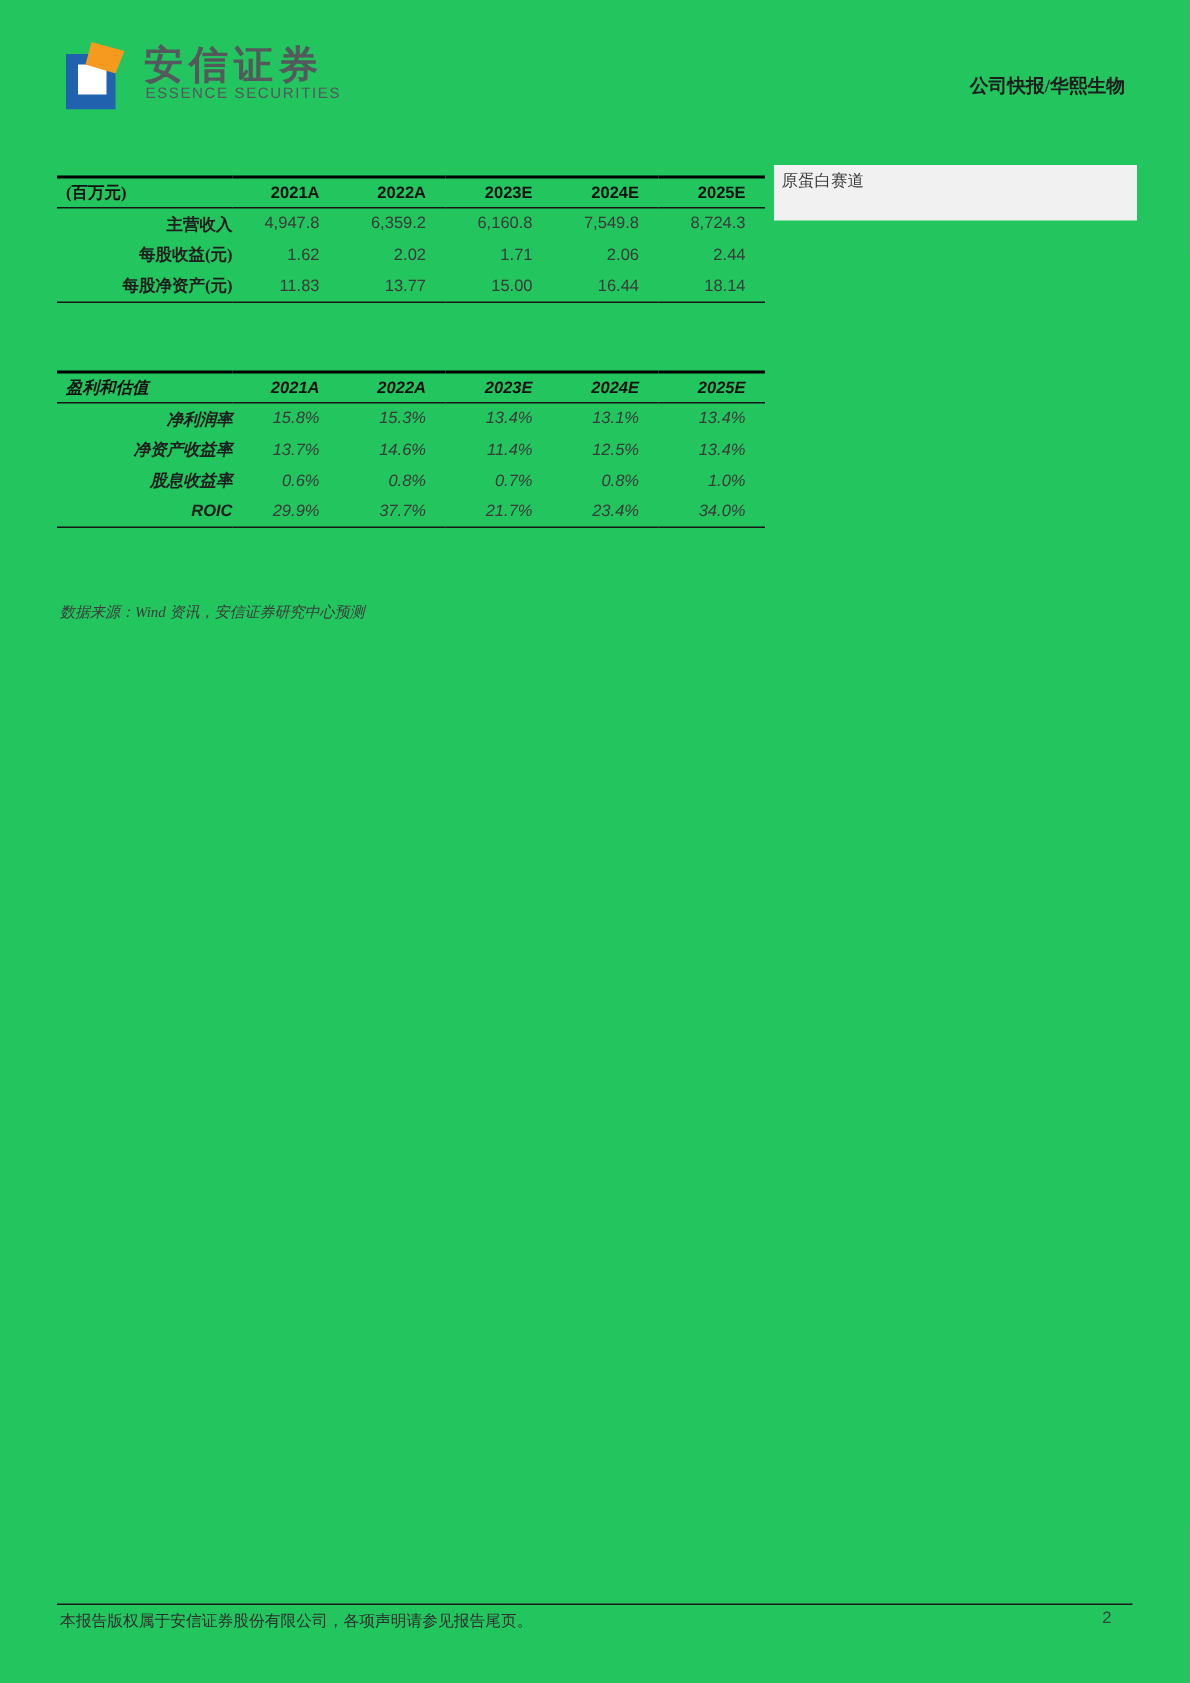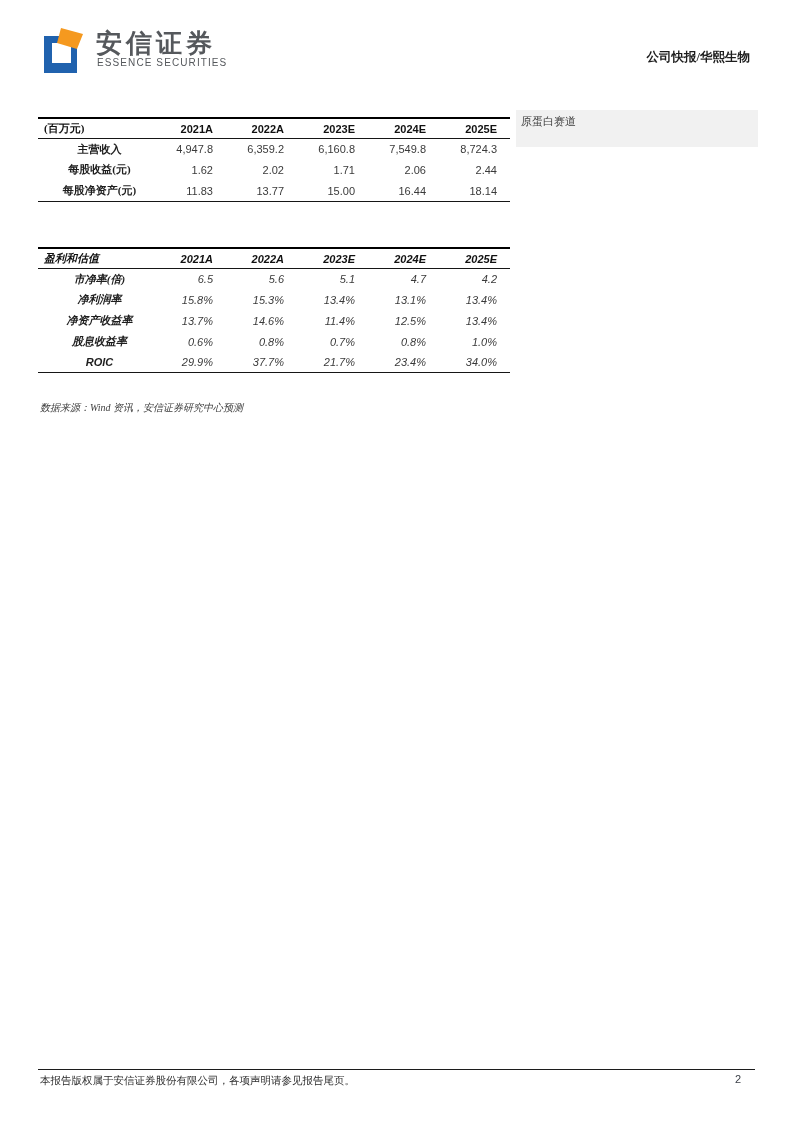--- a/index.html
+++ b/index.html
@@ -1,21 +1,21 @@
 <!DOCTYPE html>
 <html><head>
 <meta charset="utf-8">
 <style>
   * { margin:0; padding:0; box-sizing:border-box; }
   html,body { background:#888; }
   .page {
     position:relative;
     width:793px; height:1122px;
     margin:0 auto;
-    background:#ffffff;
+    background:#22c55e;
     font-family:"Liberation Sans", sans-serif;
     color:#333;
     overflow:hidden;
   }
   .kai { font-family:"Liberation Serif", serif; }
 
   
   .logo-mark { position:absolute; left:44px; top:28px; width:39px; height:45px; }
   .brand-cn {
     position:absolute; left:96px; top:29px;
@@ -54,21 +54,21 @@
   table.fin th, table.fin td { height:20.8px; padding:0; vertical-align:middle; white-space:nowrap; }
   table.fin thead th {
     border-top:2px solid #000000;
     border-bottom:1.5px solid #161616;
     font-weight:bold; color:#111;margin-left:36px;
   }
   table.fin thead th.h-label { text-align:left; padding-left:6px; }
   table.fin th.num, table.fin td.num { text-align:right; padding-right:13px; }
   table.fin td.num { color:#3a3a3a; }
   table.fin td.label {
-    text-align:center; padding-left:6px;
+    text-align:right; padding-left:6px;
     font-weight:bold; color:#1e1e1e;
   }
 
   
   .footnote {
     position:absolute; left:40px; top:401px;
     font-size:10px; font-style:italic; color:#3c3c3c;
   }
 
   
@@ -164,28 +164,20 @@
         <th class="h-label kai">盈利和估值</th>
         <th class="num">2021A</th>
         <th class="num">2022A</th>
         <th class="num">2023E</th>
         <th class="num">2024E</th>
         <th class="num">2025E</th>
       </tr>
     </thead>
     <tbody>
       <tr>
-        <td class="label kai">市净率(倍)</td>
-        <td class="num">6.5</td>
-        <td class="num">5.6</td>
-        <td class="num">5.1</td>
-        <td class="num">4.7</td>
-        <td class="num">4.2</td>
-      </tr>
-      <tr>
         <td class="label kai">净利润率</td>
         <td class="num">15.8%</td>
         <td class="num">15.3%</td>
         <td class="num">13.4%</td>
         <td class="num">13.1%</td>
         <td class="num">13.4%</td>
       </tr>
       <tr>
         <td class="label kai">净资产收益率</td>
         <td class="num">13.7%</td>

